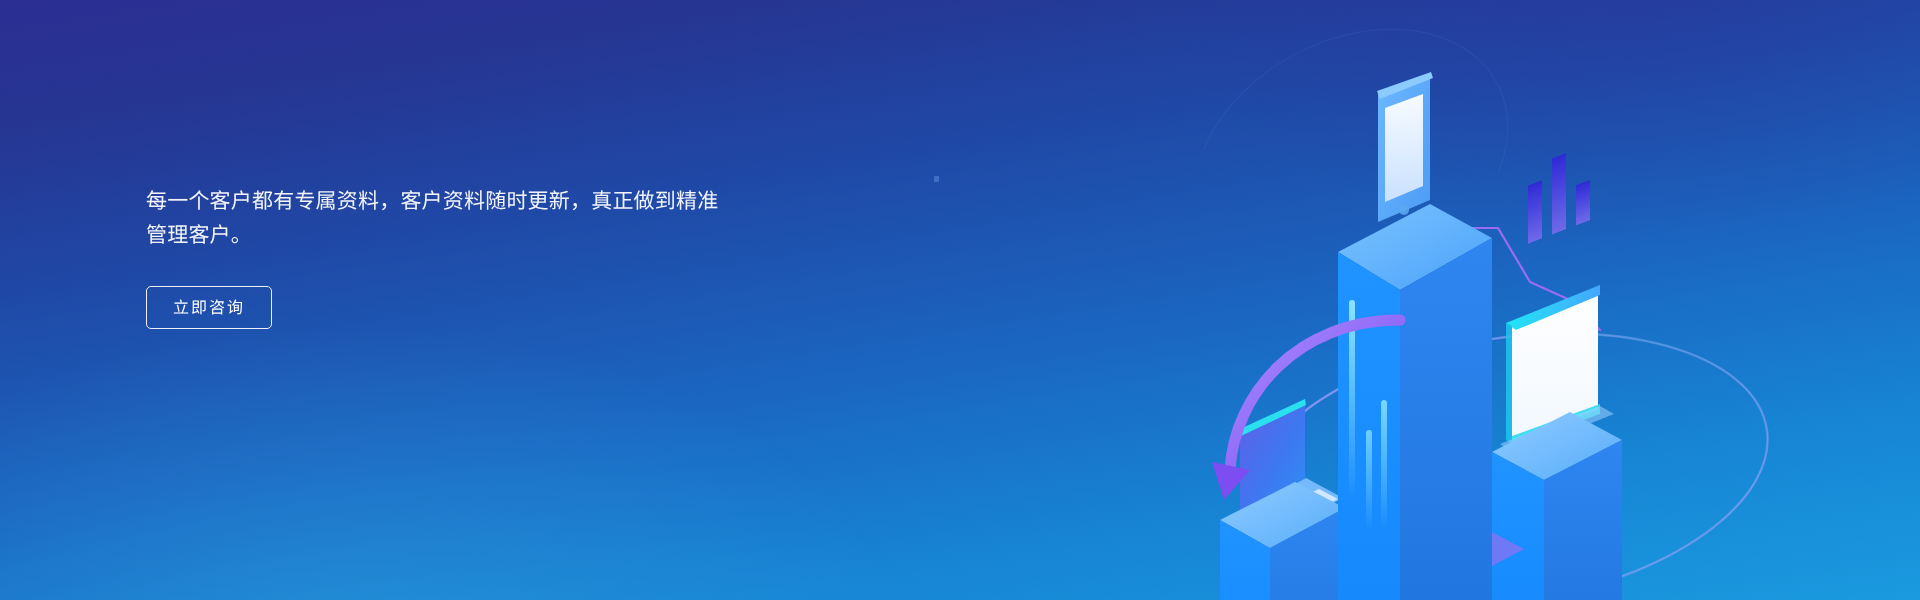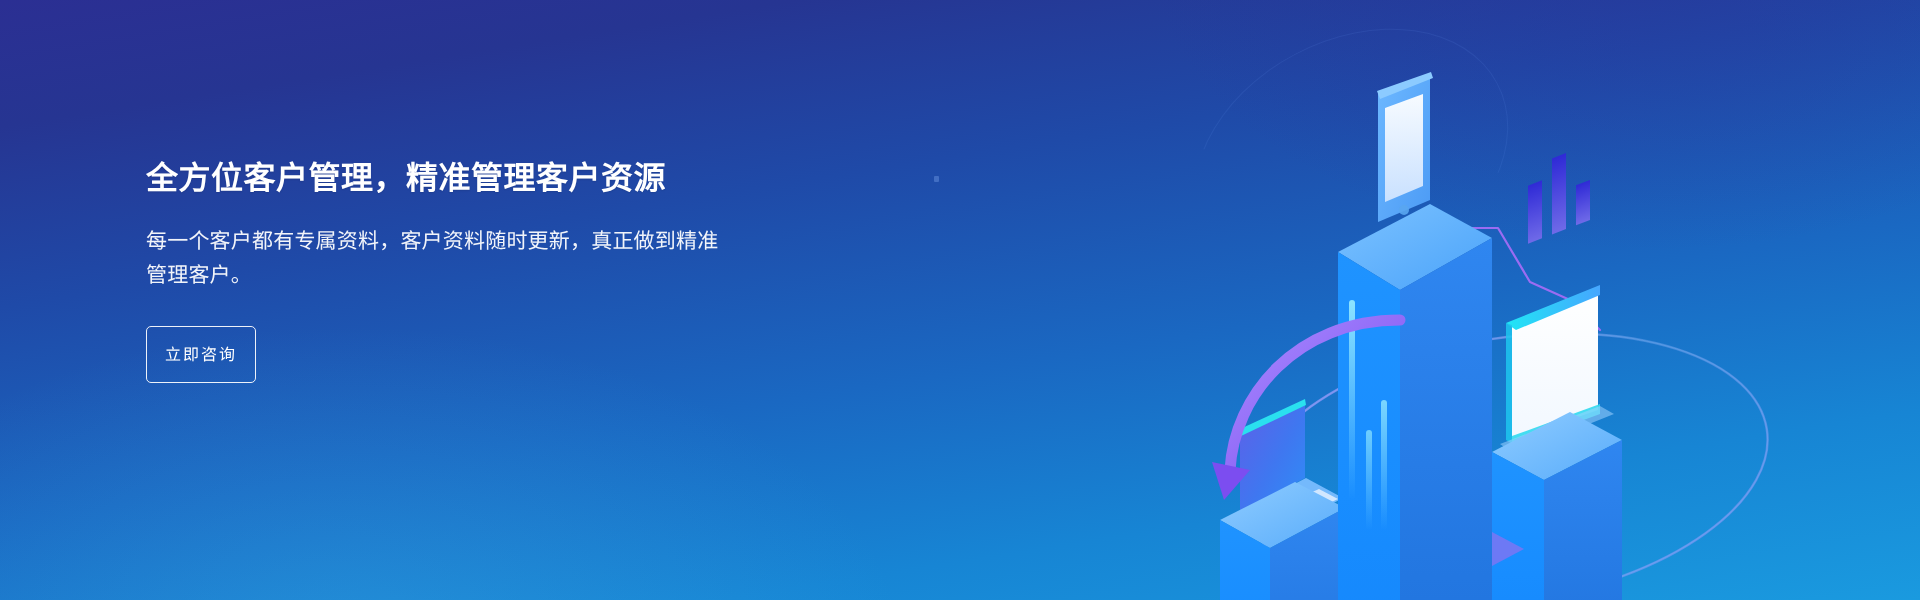--- a/index.html
+++ b/index.html
@@ -46,21 +46,21 @@
     white-space:nowrap;
   }
   .subcopy{
     margin:26px 0 0 0;
     font-size:21px;line-height:1.62;font-weight:400;
     color:rgba(255,255,255,.94);
     width:580px;letter-spacing:.2px;
   }
   .cta{
     display:inline-block;margin-top:34px;
-    padding:0 18px;height:57px;line-height:41px;
+    padding:0 26px;height:43px;line-height:41px;
     border:1px solid rgba(255,255,255,.92);
     border-radius:5px;
     color:#ffffff;font-size:16px;letter-spacing:2px;
     background:transparent;cursor:pointer;
     box-sizing:border-box;
     font-family:"Liberation Sans","DejaVu Sans",sans-serif;
   }
 
   
   .art{
@@ -71,21 +71,20 @@
 </head>
 <body>
 
 <div class="banner">
 
   <div class="bg-sheen"></div>
   <div class="bg-arc"></div>
   <div class="speck"></div>
 
   <div class="copy">
-    <h1 class="headline">全方位客户管理，精准管理客户资源</h1>
 
     <p class="subcopy">每一个客户都有专属资料，客户资料随时更新，真正做到精准管理客户。</p>
 
     <button class="cta">立即咨询</button>
   </div>
 
   <div class="art">
     <svg viewBox="0 0 820 600" xmlns="http://www.w3.org/2000/svg" aria-hidden="true">
       <defs>
 

